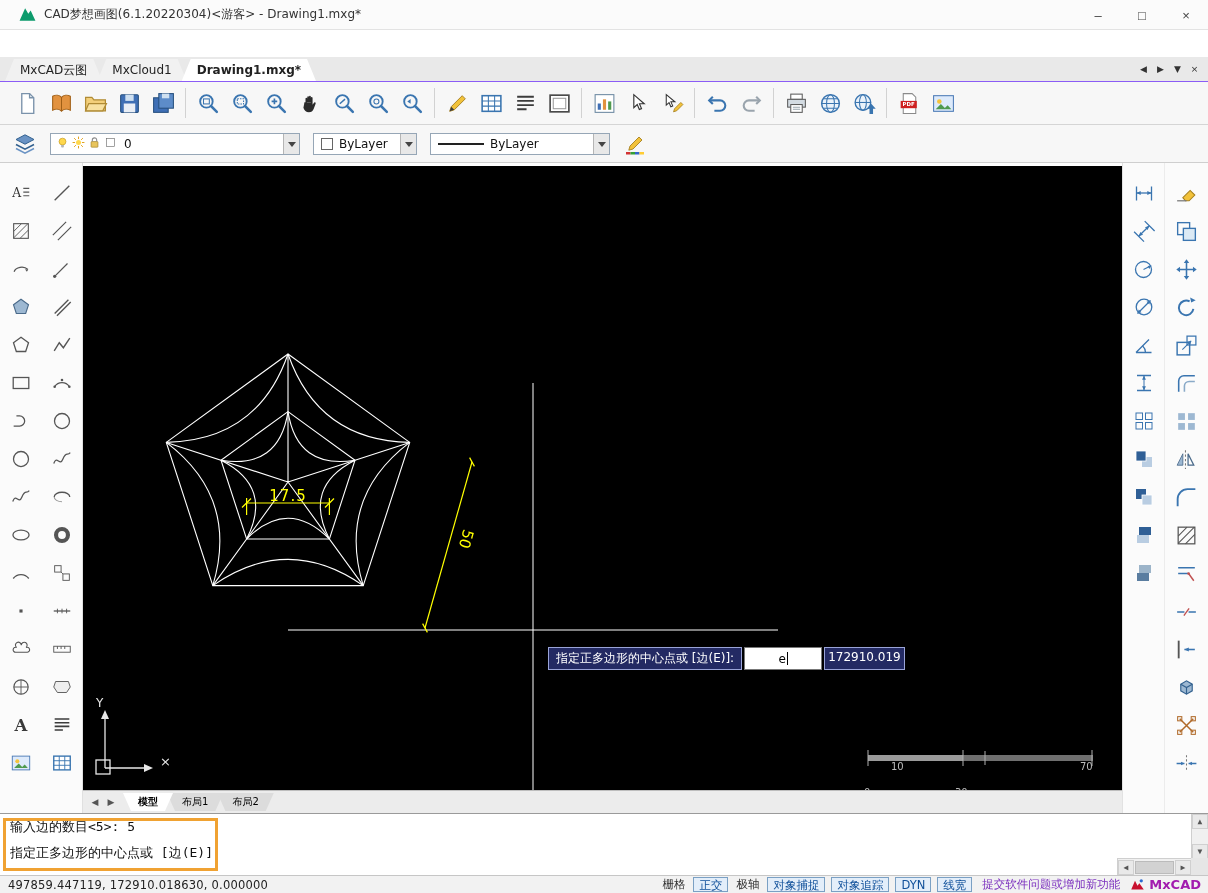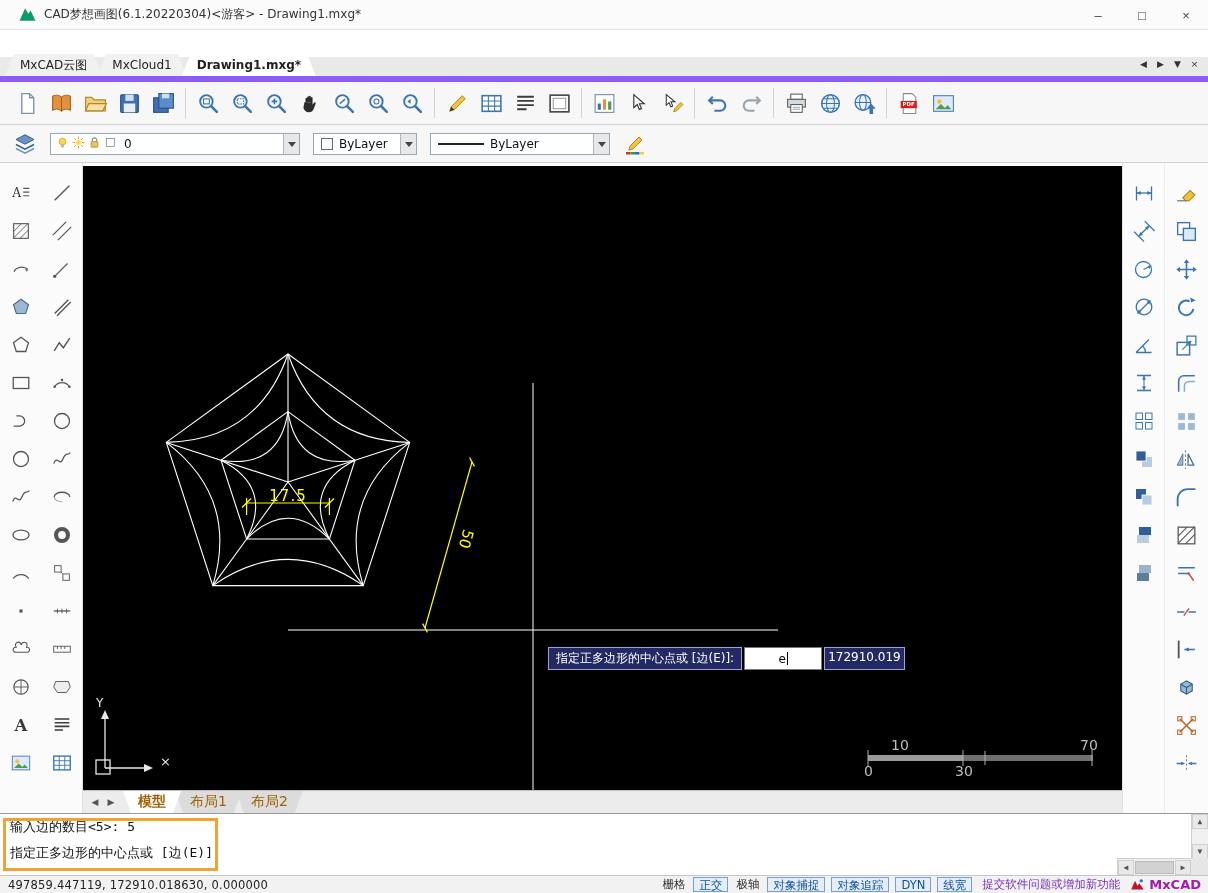--- a/index.html
+++ b/index.html
@@ -11,21 +11,21 @@
 #titlebar .app-ic{width:19px;height:19px;margin-right:7px;display:flex;}
 #title-text{font-size:12px;color:#333;}
 #win-controls{position:absolute;right:0;top:0;height:30px;display:flex;}
 .wbtn{width:44px;height:30px;display:flex;align-items:center;justify-content:center;font-size:13px;color:#444;background:none;border:none;}
 
 
 #menubar{position:absolute;left:0;top:30px;width:100%;height:27px;background:#f7f7f7;border-bottom:1px solid #e2e2e2;display:flex;align-items:center;padding-left:6px;}
 .menu-item{padding:0 11px;font-size:13px;height:27px;line-height:27px;color:#111;cursor:default;}
 
 
-#tabbar{position:absolute;left:0;top:57px;width:100%;height:25px;background:#e9e9e9;border-bottom:6px solid #8b5cf6;display:flex;align-items:flex-end;}
+#tabbar{position:absolute;left:0;top:57px;width:100%;height:25px;background:#e9e9e9;border-bottom:1px solid #8b5cf6;display:flex;align-items:flex-end;}
 #doc-tabs{display:flex;align-items:flex-end;padding-left:5px;}
 .dtab{height:22px;line-height:22px;padding:0 15px;font-size:12px;background:#f1f1f1;color:#222;clip-path:polygon(9px 0,calc(100% - 9px) 0,100% 100%,0 100%);margin-right:-5px;}
 .dtab.active{background:#fff;font-weight:bold;z-index:2;}
 #tab-nav{margin-left:auto;display:flex;align-items:center;height:25px;padding-right:5px;}
 .tnav{width:17px;text-align:center;font-size:9px;color:#333;}
 
 
 #toolbar{position:absolute;left:0;top:82px;width:100%;height:43px;background:#f7f7f7;border-bottom:1px solid #d5d5d5;display:flex;align-items:center;padding-left:10px;}
 .tbtn{width:34px;height:37px;border:none;background:none;display:flex;align-items:center;justify-content:center;}
 .tsep{width:1px;height:30px;background:#d2d2d2;margin:0 5px;}
@@ -49,38 +49,38 @@
 #left-tools{position:absolute;left:0;top:0;width:83px;height:650px;background:#fbfbfb;border-right:1px solid #e0e0e0;display:flex;padding-top:13px;}
 #left-col1,#left-col2{width:41px;display:flex;flex-direction:column;align-items:center;}
 .sbtn{width:34px;height:34px;margin-bottom:4px;background:none;border:none;display:flex;align-items:center;justify-content:center;}
 #right-inner{position:absolute;left:1122px;top:0;width:42px;height:650px;background:#fbfbfb;border-left:1px solid #e2e2e2;display:flex;flex-direction:column;align-items:center;padding-top:13px;}
 #right-outer{position:absolute;left:1164px;top:0;width:44px;height:650px;background:#fbfbfb;border-left:1px solid #ececec;display:flex;flex-direction:column;align-items:center;padding-top:13px;}
 
 #canvas{position:absolute;left:83px;top:3px;width:1039px;height:624px;background:#000;overflow:hidden;}
 #cad-svg{position:absolute;left:0;top:0;}
 #dim-small{position:absolute;left:172px;top:308px;width:66px;text-align:center;color:#ffff00;font-size:15px;letter-spacing:1px;margin-top:13px;}
 #dim-large{position:absolute;left:366px;top:364px;width:34px;text-align:center;color:#ffff00;font-size:15px;transform:rotate(106deg);}
-.slabel{position:absolute;color:#bdbdbd;font-size:14px;}
+.slabel{position:absolute;color:#bdbdbd;font-size:10px;margin-top:24px;}
 #sl-tl{left:808px;top:571px;}
 #sl-tr{left:997px;top:571px;}
 #sl-bl{left:781px;top:597px;}
 #sl-bc{left:872px;top:597px;}
 #ucs-y{position:absolute;left:13px;top:530px;color:#e8e8e8;font-size:12px;}
 #ucs-x{position:absolute;left:77px;top:588px;color:#e8e8e8;font-size:13px;}
 #dyn{position:absolute;left:465px;top:481px;display:flex;gap:2px;align-items:stretch;font-size:12px;white-space:nowrap;}
 #dyn-prompt{background:#232a63;border:1px solid #9aa4d8;color:#fff;padding:2px 7px;}
 #dyn-field{width:78px;background:#fff;border:1px solid #777;color:#000;display:flex;align-items:center;justify-content:center;}
 #dyn-caret{display:inline-block;width:1px;height:13px;background:#000;margin-left:1px;}
 #dyn-coord{background:#232a63;border:1px solid #9aa4d8;color:#fff;padding:2px 3px;}
 
 
 #layout-bar{position:absolute;left:83px;top:627px;width:1039px;height:23px;background:#ececec;border-top:1px solid #bdbdbd;display:flex;align-items:center;padding-left:4px;}
 .lnav{width:16px;text-align:center;color:#555;font-size:9px;}
 #layout-tablist{display:flex;margin-left:4px;}
-.ltab{padding:2px 15px;font-size:14px;background:#dcdcdc;color:#a16207;clip-path:polygon(0 0,100% 0,calc(100% - 8px) 100%,8px 100%);margin-right:-6px;}
+.ltab{padding:2px 15px;font-size:10px;background:#dcdcdc;color:#000000;clip-path:polygon(0 0,100% 0,calc(100% - 8px) 100%,8px 100%);margin-right:-6px;}
 .ltab.active{background:#fff;font-weight:bold;z-index:2;}
 
 
 #command-panel{position:absolute;left:0;top:813px;width:100%;height:62px;background:#fff;border-top:1px solid #9a9a9a;font-family:"DejaVu Sans Mono","Liberation Mono",monospace;font-size:13px;color:#111;}
 .cmd-line{padding-left:10px;line-height:26px;height:26px;white-space:pre;}
 #cmd-highlight{position:absolute;left:3px;top:4px;width:215px;height:53px;border:3px solid #f0a232;pointer-events:none;}
 #cmd-vscroll{position:absolute;right:0;top:0;width:17px;height:45px;background:#f0f0f0;border-left:1px solid #cfcfcf;display:flex;flex-direction:column;justify-content:space-between;}
 #cmd-hscroll{position:absolute;right:17px;bottom:0;width:74px;height:17px;background:#f0f0f0;border-top:1px solid #cfcfcf;border-left:1px solid #cfcfcf;display:flex;justify-content:space-between;align-items:center;}
 #cmd-corner{position:absolute;right:0;bottom:0;width:17px;height:17px;background:#e6e6e6;}
 .scg{width:16px;height:15px;display:flex;align-items:center;justify-content:center;font-size:8px;color:#555;background:#e9e9e9;border:1px solid #d0d0d0;}

